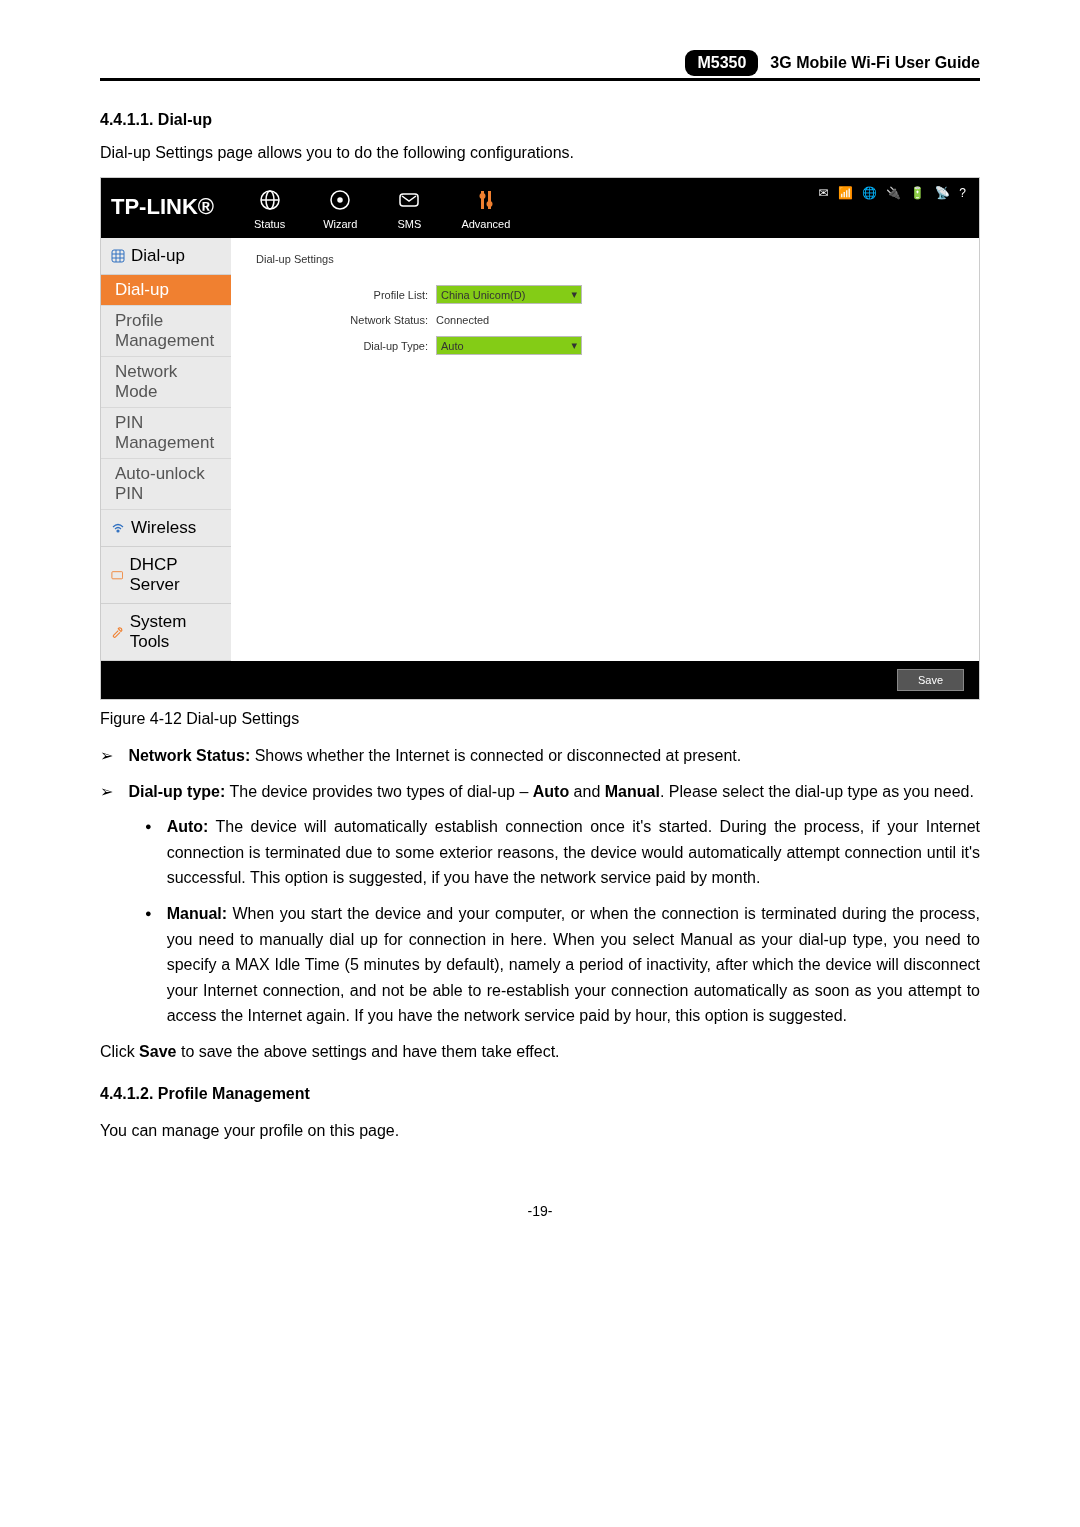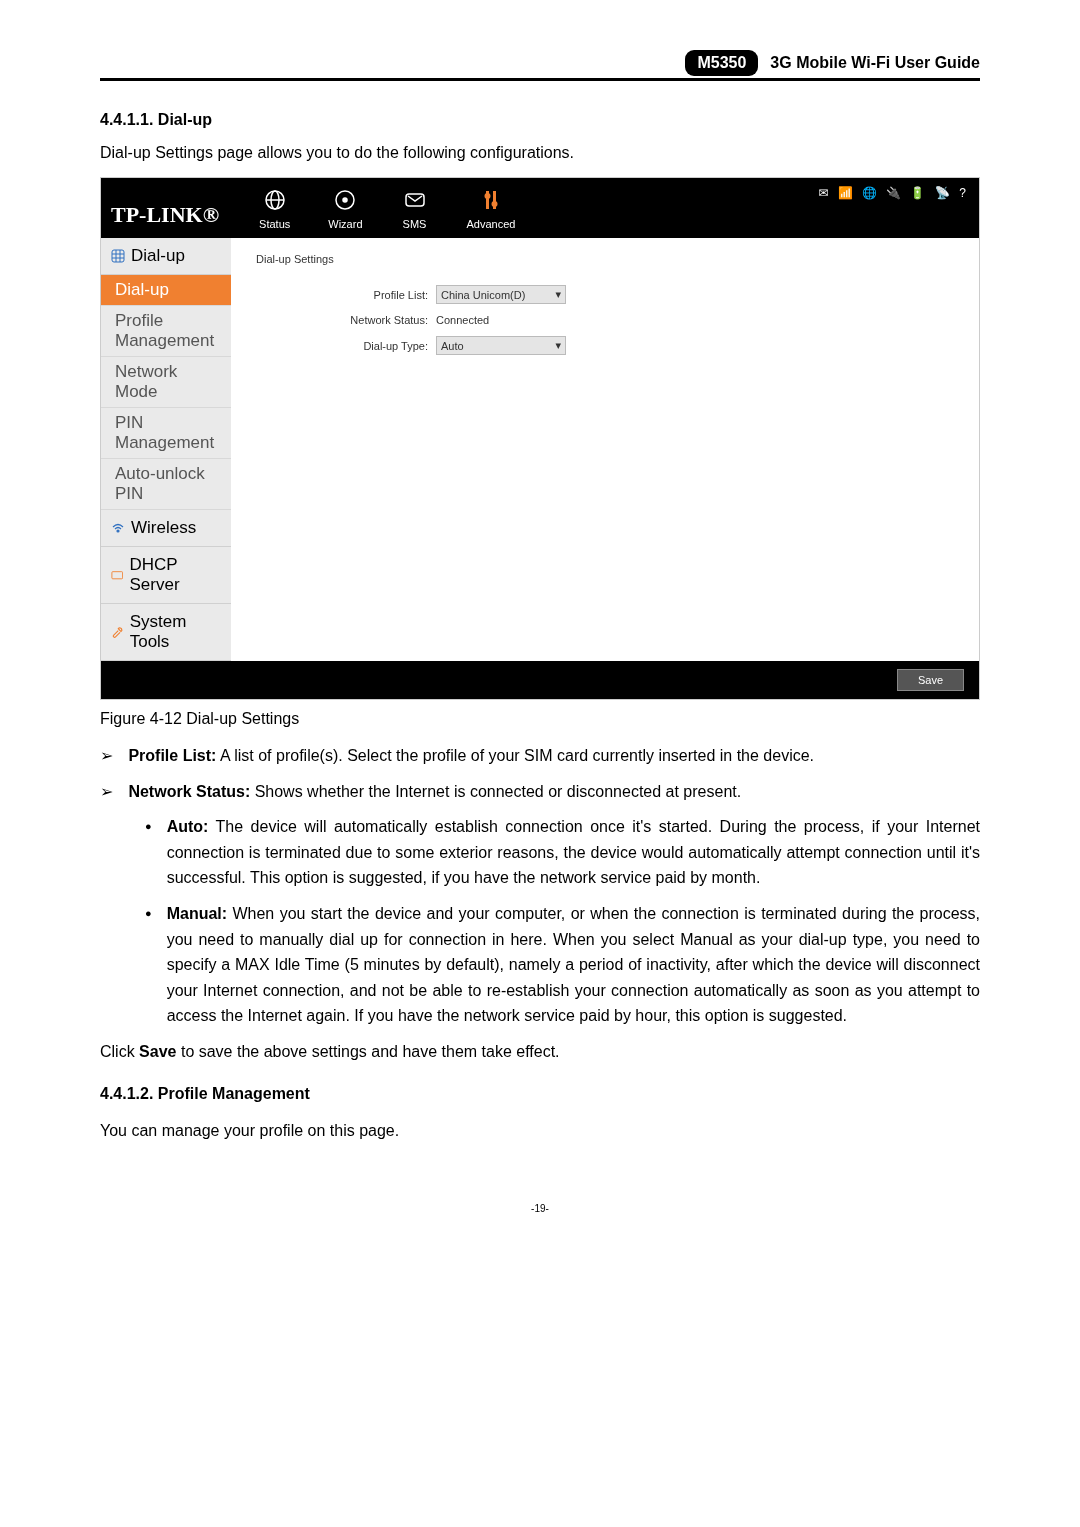--- a/index.html
+++ b/index.html
@@ -4,50 +4,50 @@
 <style>
 * { margin: 0; padding: 0; box-sizing: border-box; }
 body { font-family: Arial, sans-serif; background: #fff; width: 1080px; margin: 0 auto; padding: 50px 100px; font-size: 16px; color: #000; }
 .header-bar { display: flex; justify-content: flex-end; align-items: center; border-bottom: 3px solid #000; padding-bottom: 2px; margin-bottom: 30px; }
 .model-badge { background: #000; color: #fff; padding: 4px 12px; font-weight: bold; margin-right: 12px; border-radius: 9px; }
 .guide-title { font-weight: bold; }
 .section-heading { font-weight: bold; margin-bottom: 15px; margin-top: 20px; }
 .intro-text { margin-bottom: 15px; }
 .screenshot { width: 100%; background: #fff; border: 1px solid #ccc; margin-bottom: 10px; }
 .ss-header { background: #000; color: #fff; display: flex; align-items: flex-start; padding: 8px 10px; }
-.ss-logo { font-family: Liberation Serif, serif; font-weight: bold; font-size: 22px; letter-spacing: 0; margin-right: 30px; margin-top: 16px; }
+.ss-logo { font-family: Liberation Sans, sans-serif; font-weight: bold; font-size: 22px; letter-spacing: 0; margin-right: 30px; margin-top: 8px; }
 .ss-nav { display: flex; gap: 38px; margin-left: 10px; }
 .ss-nav-item { text-align: center; font-size: 11px; cursor: pointer; }
 .ss-nav-icon { width: 28px; height: 28px; margin: 0 auto 4px; display: flex; align-items: center; justify-content: center; }
 .ss-nav-icon svg { width: 24px; height: 24px; }
 .ss-status-icons { margin-left: auto; font-size: 12px; letter-spacing: 3px; }
 .ss-body { display: flex; background: #fff; min-height: 280px; }
 .ss-sidebar { width: 130px; background: #eaeaea; font-size: 17px; }
 .ss-side-group { padding: 8px 10px; border-bottom: 1px solid #d0d0d0; display: flex; align-items: center; gap: 6px; cursor: pointer; }
 .ss-side-sub { padding: 5px 10px 5px 14px; border-bottom: 1px solid #d8d8d8; color: #555; cursor: pointer; }
 .ss-side-sub.active { background: #f08030; color: #fff; }
 .ss-main { flex: 1; padding: 15px 25px; font-size: 11px; color: #333; }
 .ss-main-title { font-weight: normal; margin-bottom: 20px; }
 .ss-form-row { display: flex; align-items: center; margin-bottom: 10px; }
 .ss-form-label { width: 180px; text-align: right; padding-right: 8px; }
 .ss-form-value { }
-.ss-select { background: #e5e5e5; border: 1px solid #bbb; padding: 2px 4px; font-size: 11px; width: 130px; display: inline-flex; justify-content: space-between; align-items: center; }
+.ss-select { background: #84cc16; border: 1px solid #bbb; padding: 2px 4px; font-size: 11px; width: 146px; display: inline-flex; justify-content: space-between; align-items: center; }
 .ss-footer { background: #000; padding: 8px 15px; text-align: right; }
 .ss-save-btn { background: #555; color: #fff; border: 1px solid #888; padding: 4px 20px; font-size: 11px; cursor: pointer; }
 .figure-caption { text-align: left; margin-bottom: 15px; }
 .bullet-list { list-style: none; }
 .bullet-list > li { display: flex; margin-bottom: 10px; text-align: justify; line-height: 1.6; }
 .bullet-list > li::before { content: "➢"; margin-right: 15px; flex-shrink: 0; }
 .sub-bullet-list { list-style: none; margin-left: 45px; }
 .sub-bullet-list > li { display: flex; margin-bottom: 10px; text-align: justify; line-height: 1.6; }
 .sub-bullet-list > li::before { content: "●"; margin-right: 15px; flex-shrink: 0; font-size: 11px; margin-top: 4px; }
 .bullet-content { flex: 1; }
 .b { font-weight: bold; }
 .para { margin-bottom: 15px; line-height: 1.6; }
-.page-num { text-align: center; margin-top: 60px; font-size: 10px; }
+.page-num { text-align: center; margin-top: 60px; font-size: 14px; }
 .side-icon { width: 14px; height: 14px; display: inline-flex; align-items: center; justify-content: center; }
 </style>
 </head>
 <body>
 
 <div class="header-bar">
   <span class="model-badge">M5350</span>
   <span class="guide-title">3G Mobile Wi-Fi User Guide</span>
 </div>
 
@@ -175,26 +175,26 @@
   <div class="ss-footer">
     <button class="ss-save-btn">Save</button>
   </div>
 </div>
 
 <div class="figure-caption">Figure 4-12 Dial-up Settings</div>
 
 <ul class="bullet-list">
   <li>
     <div class="bullet-content">
-      <span class="b">Profile List:</span><span> A list of profile(s). Select the profile of your SIM card currently inserted in the device.</span>
-    </div>
-  </li>
-  <li>
-    <div class="bullet-content">
       <span class="b">Network Status:</span><span> Shows whether the Internet is connected or disconnected at present.</span>
+    </div>
+  </li>
+  <li>
+    <div class="bullet-content">
+      <span class="b">Dial-up type:</span><span> The device provides two types of dial-up – </span><span class="b">Auto</span><span> and </span><span class="b">Manual</span><span>. Please select the dial-up type as you need.</span>
     </div>
   </li>
 </ul>
 
 <ul class="sub-bullet-list">
   <li>
     <div class="bullet-content">
       <span class="b">Auto:</span><span> The device will automatically establish connection once it's started. During the process, if your Internet connection is terminated due to some exterior reasons, the device would automatically attempt connection until it's successful. This option is suggested, if you have the network service paid by month.</span>
     </div>
   </li>

